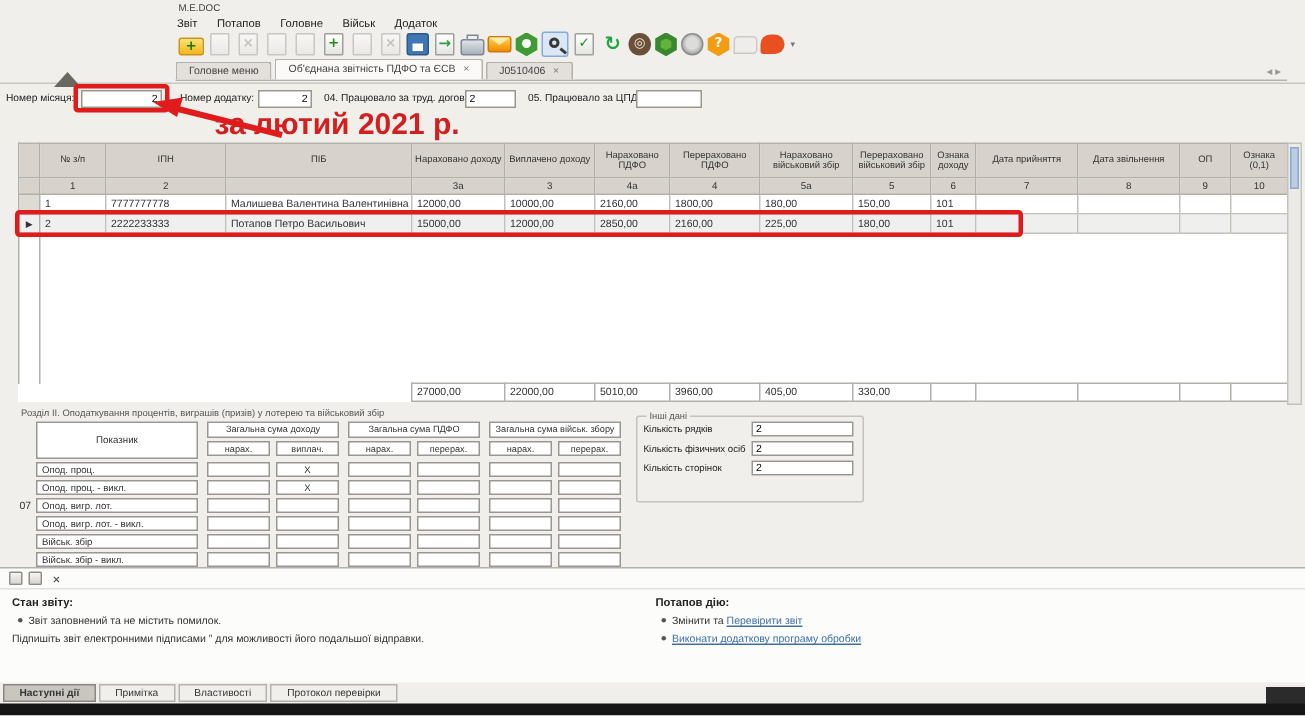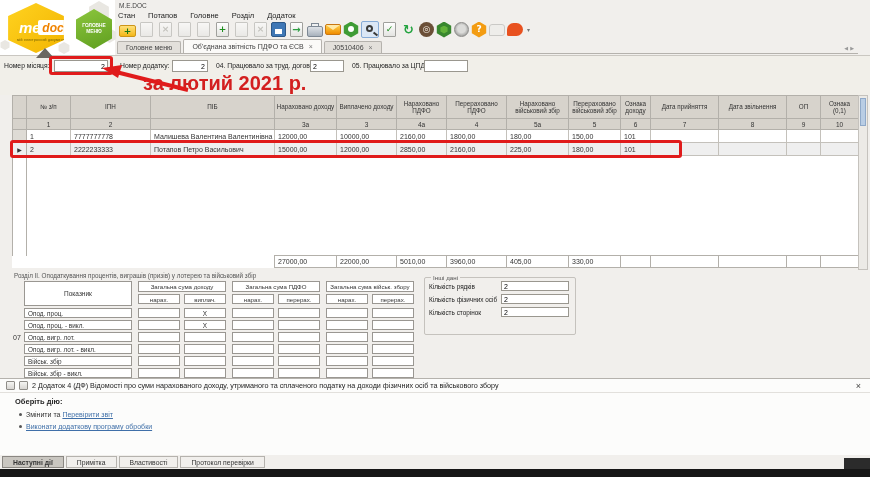--- a/index.html
+++ b/index.html
@@ -150,44 +150,28 @@
         border:1px solid #b5b2ad;color:#333;}
   .btab.active{background:#c9c6c0;border-color:#8a8782;font-weight:bold;}
   .blackbar{position:absolute;left:0;top:469px;width:870px;height:8px;background:#161616;}
   .corner{position:absolute;left:844px;top:458px;width:26px;height:12px;background:#2b2b2b;}
 </style>
 </head>
 <body>
 
 <div class="screen">
 
-  <div class="brand">
-    <div class="bghex" style="left:88px;top:1px;width:22px;height:22px;"></div>
-    <div class="bghex" style="left:102px;top:28px;width:15px;height:15px;"></div>
-    <div class="bghex" style="left:58px;top:42px;width:12px;height:12px;"></div>
-    <div class="bghex" style="left:0px;top:40px;width:10px;height:10px;"></div>
-    <div class="gold-hex">
-      <span class="logo-me">me</span>
-      <span class="logo-doc-box">
-        <span class="logo-doc">doc</span>
-      </span>
-      <span class="logo-tag">мій електронний документ</span>
-    </div>
-    <div class="green-hex">
-      <span>ГОЛОВНЕ МЕНЮ</span>
-    </div>
-  </div>
   <div class="dark-tip"></div>
 
   <div class="wtitle">M.E.DOC</div>
   <div class="menubar">
-    <span>Стан</span>
+    <span>Звіт</span>
     <span>Потапов</span>
     <span>Головне</span>
-    <span>Розділ</span>
+    <span>Військ</span>
     <span>Додаток</span>
   </div>
 
   <div class="toolbar">
     <span class="ti i-folder">+</span>
     <span class="ti tdoc dim"></span>
     <span class="ti tdoc dim xg">×</span>
     <span class="ti tdoc dim"></span>
     <span class="ti tdoc dim"></span>
     <span class="ti tdoc">+</span>
@@ -482,26 +466,30 @@
     <div class="odrow">
       <label>Кількість сторінок</label>
       <input value="2" style="">
     </div>
   </div>
 
   <div class="info">
     <div class="info-head">
       <span class="mini-ic"></span>
       <span class="mini-ic"></span>
-      <span class="info-title">2 Додаток 4 (ДФ) Відомості про суми нарахованого доходу, утриманого та сплаченого податку на доходи фізичних осіб та військового збору</span>
       <span class="info-x">×</span>
     </div>
     <div class="info-body">
+      <div class="info-col-l">
+        <div class="ib-title">Стан звіту:</div>
+        <div class="ib-line"><span class="bullet"></span><span>Звіт заповнений та не містить помилок.</span></div>
+        <div class="ib-line">Підпишіть звіт електронними підписами ” для можливості його подальшої відправки.</div>
+      </div>
       <div class="info-col-r">
-        <div class="ib-title">Оберіть дію:</div>
+        <div class="ib-title">Потапов дію:</div>
         <div class="ib-line"><span class="bullet"></span><span>Змінити та </span><a class="ilink">Перевірити звіт</a></div>
         <div class="ib-line"><span class="bullet"></span><a class="ilink">Виконати додаткову програму обробки</a></div>
       </div>
     </div>
   </div>
 
   <div class="btabs">
     <div class="btab active">Наступні дії</div>
     <div class="btab">Примітка</div>
     <div class="btab">Властивості</div>

